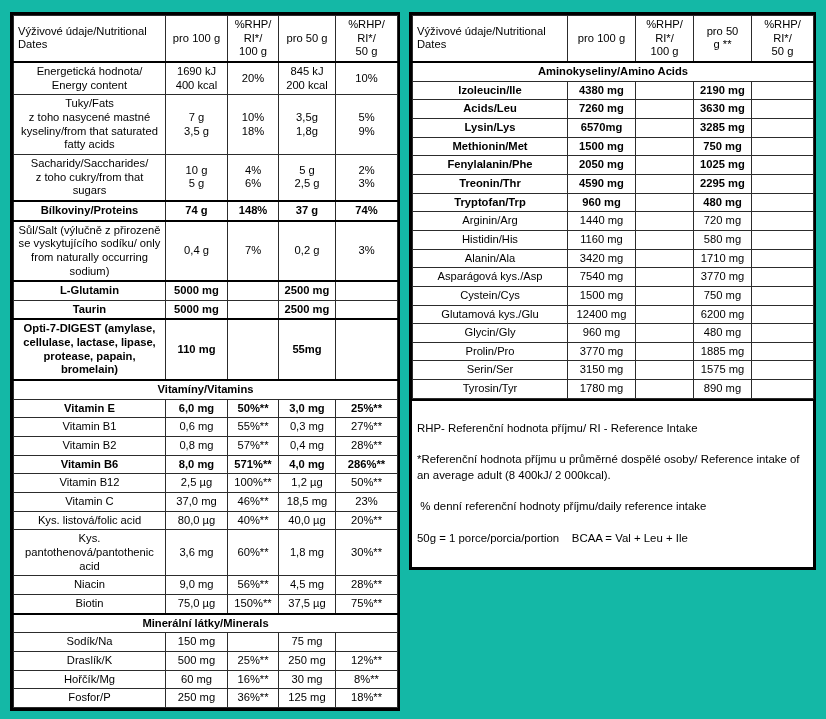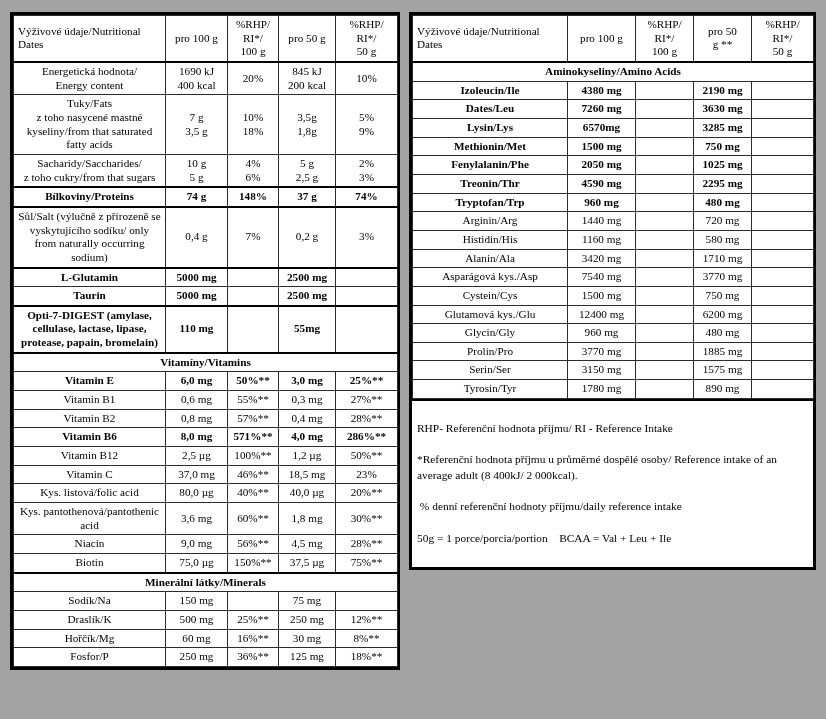--- a/index.html
+++ b/index.html
@@ -12,22 +12,21 @@
     width: 826px;
     height: 719px;
     font-family: "Liberation Sans", sans-serif;
     color: #000000;
     overflow: hidden;
   }
   #page {
     position: relative;
     width: 826px;
     height: 719px;
-    background: #a3a3a3;
-    font-family: Liberation Serif, serif;
+    background: #14b8a6;
   }
 
   .panel {
     position: absolute;
     box-sizing: border-box;
     border: 3px solid #000;
     background: #fff;
   }
   #left-panel  { left: 10px;  top: 12px; width: 390px; }
   #right-panel { left: 409px; top: 12px; width: 407px; }
@@ -310,21 +309,21 @@
             <td class="section" colspan="5">Aminokyseliny/Amino Acids</td>
           </tr>
           <tr class="" style="height: 17.6px;">
             <td class="nm stack b">Izoleucin/Ile</td>
             <td class="val stack b">4380 mg</td>
             <td class="val stack b"></td>
             <td class="val stack b">2190 mg</td>
             <td class="val stack b"></td>
           </tr>
           <tr class="" style="height: 17.6px;">
-            <td class="nm stack b">Dates/Leu</td>
+            <td class="nm stack b">Acids/Leu</td>
             <td class="val stack b">7260 mg</td>
             <td class="val stack b"></td>
             <td class="val stack b">3630 mg</td>
             <td class="val stack b"></td>
           </tr>
           <tr class="" style="height: 17.6px;">
             <td class="nm stack b">Lysin/Lys</td>
             <td class="val stack b">6570mg</td>
             <td class="val stack b"></td>
             <td class="val stack b">3285 mg</td>

